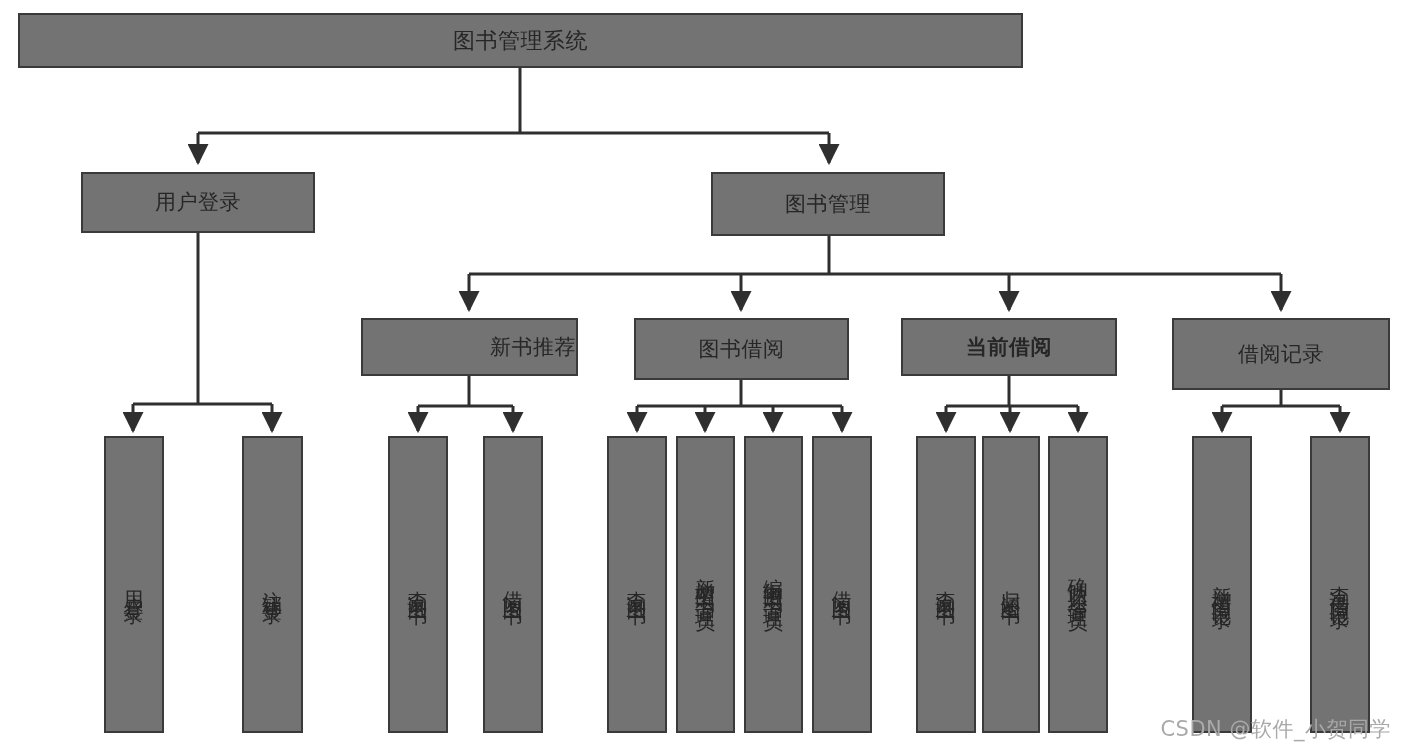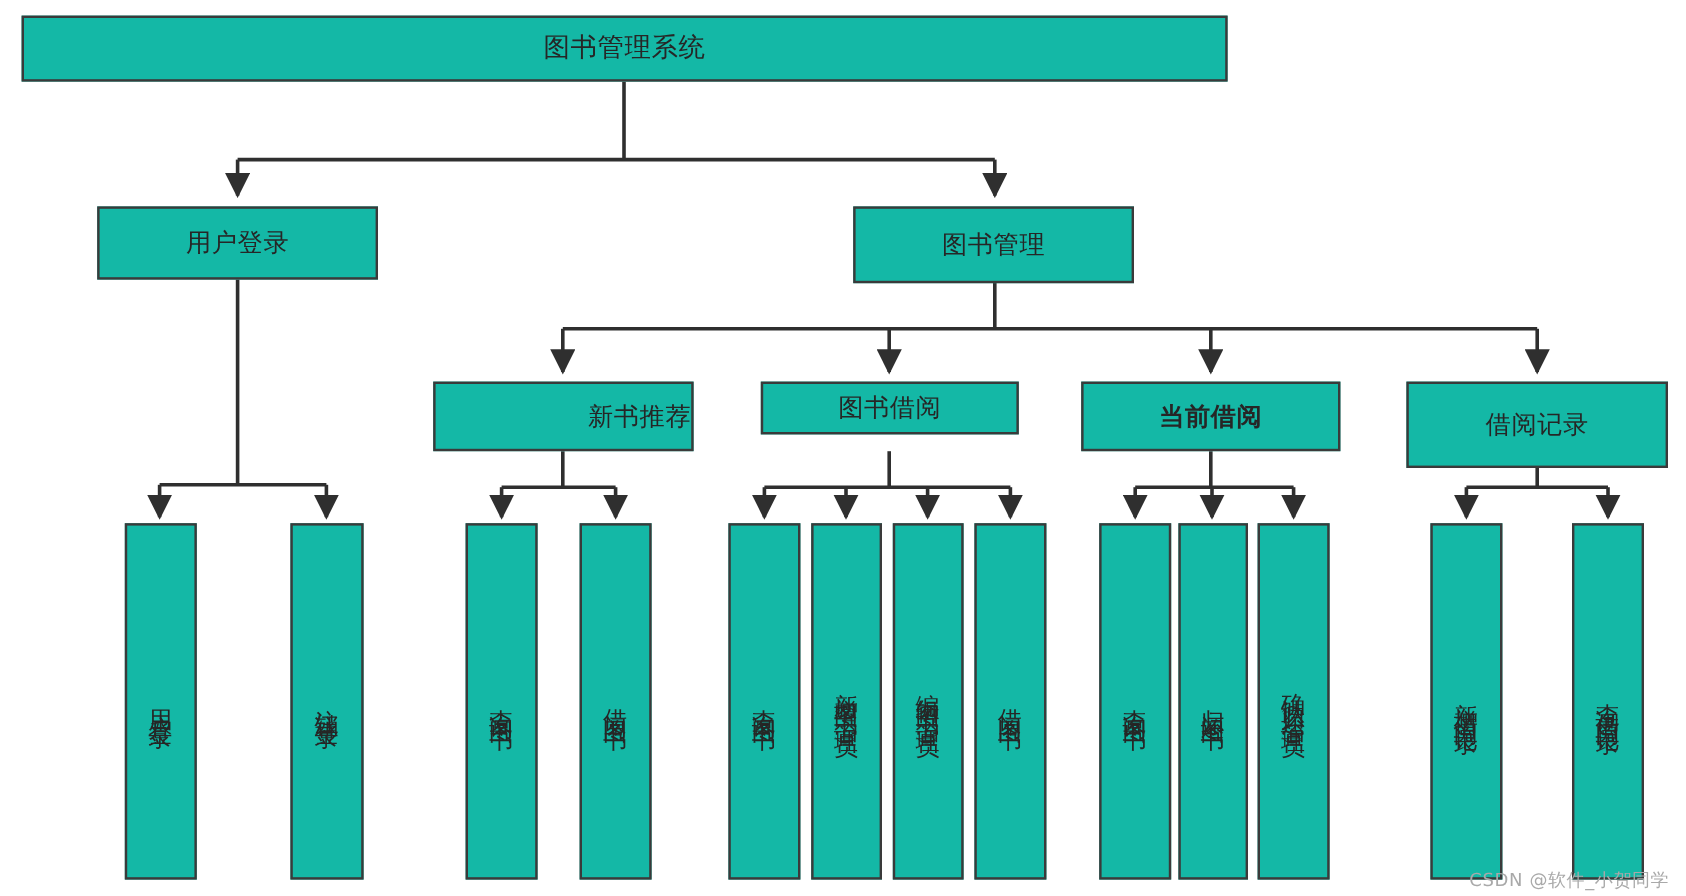--- a/index.html
+++ b/index.html
@@ -24,21 +24,21 @@
     position: absolute;
     left: 0;
     top: 0;
     width: 1405px;
     height: 747px;
   }
   
   .node {
     position: absolute;
     box-sizing: border-box;
-    background: #14b8a6;
+    background: #737373;
     border: 2.5px solid #3a3a3a;
     display: flex;
     align-items: center;
     justify-content: center;
     z-index: 3;
   }
   .node .label {
     font-size: 21px;
     line-height: 1.15;
     letter-spacing: 0.5px;
@@ -65,21 +65,21 @@
     font-size: 20px;
     letter-spacing: 5px;
     line-height: 1;
     white-space: nowrap;
   }
   
   #watermark {
     position: absolute;
     right: 14px;
     bottom: 4px;
-    font-size: 15px;
+    font-size: 21px;
     color: #a9a9a9;
     white-space: nowrap;
     z-index: 6;
     letter-spacing: 0.5px;
   }
 </style>
 </head>
 <body>
 
 <div id="canvas">
@@ -144,21 +144,21 @@
   </div>
 
   <div class="node horiz" style="left:711px; top:172px; width:234px; height:64px;">
     <span class="label">图书管理</span>
   </div>
 
   <div class="node horiz" style="left:361px; top:318px; width:217px; height:58px;justify-content:flex-end;">
     <span class="label">新书推荐</span>
   </div>
 
-  <div class="node horiz" style="left:634px; top:318px; width:215px; height:44px;">
+  <div class="node horiz" style="left:634px; top:318px; width:215px; height:62px;">
     <span class="label">图书借阅</span>
   </div>
 
   <div class="node horiz" style="left:901px; top:318px; width:216px; height:58px;font-weight:bold;">
     <span class="label">当前借阅</span>
   </div>
 
   <div class="node horiz" style="left:1172px; top:318px; width:218px; height:72px;">
     <span class="label">借阅记录</span>
   </div>

